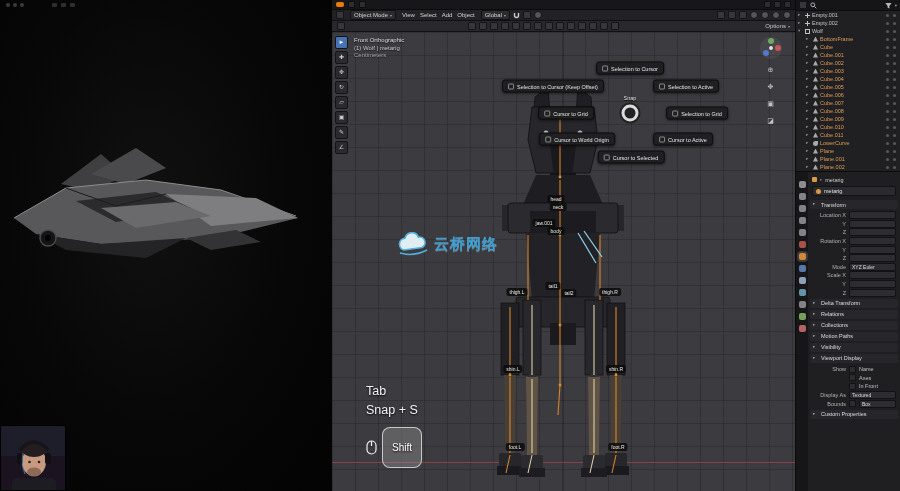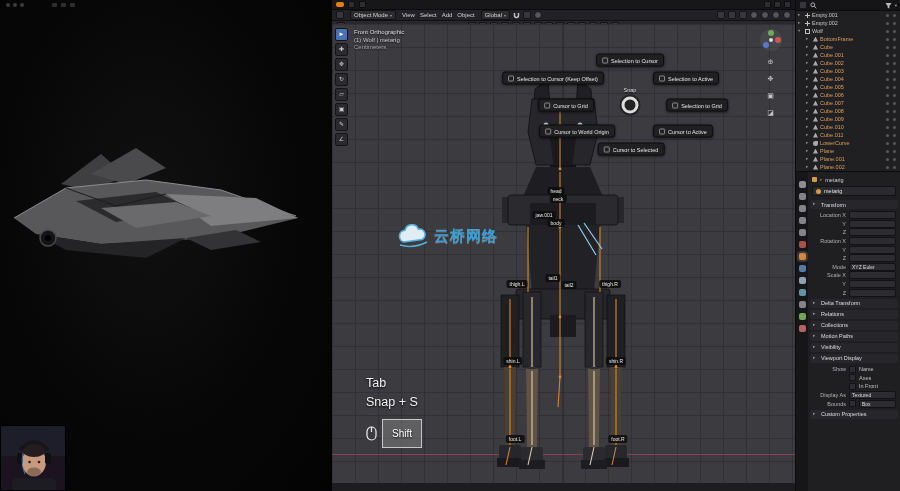--- a/index.html
+++ b/index.html
@@ -29,21 +29,21 @@
   .hgrp{display:flex;gap:3px;align-items:center}
   .icon-sq{width:6px;height:6px;background:#37373b;border:1px solid #141416;border-radius:1px;display:inline-block}
   .icon-dot{width:6px;height:6px;border-radius:50%;background:#55555a;border:1px solid #141416;display:inline-block}
   .h-right{margin-left:auto;display:flex;gap:3px;align-items:center}
   .vp-h2{position:absolute;left:0;top:21px;width:463px;height:11px;background:#29292d;border-bottom:1px solid #111;
          display:flex;align-items:center;gap:3px;font-size:6px;color:#bbb;padding:0 5px;box-sizing:border-box}
   .h2-cluster{display:flex;gap:3px;margin-left:120px}
   .options{margin-left:auto;display:flex;align-items:center;gap:2px;color:#c8c8c8}
   .options::after{content:"▾";font-size:4px;color:#9a9a9a}
   
-  .canvas{position:absolute;left:0;top:24px;width:463px;height:459px;overflow:hidden;background:#3b3b40;
+  .canvas{position:absolute;left:0;top:32px;width:463px;height:459px;overflow:hidden;background:#3b3b40;
           background-image:linear-gradient(rgba(0,0,0,.16) 1px,transparent 1px),
                            linear-gradient(90deg,rgba(0,0,0,.16) 1px,transparent 1px);
           background-size:23px 23px}
   .axis-x{position:absolute;left:0;top:430px;width:100%;height:1px;background:rgba(195,75,85,.55)}
   .axis-v{position:absolute;left:231px;top:0;width:1px;height:100%;background:rgba(0,0,0,.22)}
   .toolbar{position:absolute;left:3px;top:4px;display:flex;flex-direction:column;gap:2px;z-index:6}
   .tool{width:11px;height:11px;background:#2b2b2f;border:1px solid #141416;border-radius:2px;color:#c9c9c9;
         font-size:6px;line-height:11px;text-align:center}
   .tool.active{background:#4772b3;color:#fff}
   .vp-info{position:absolute;left:22px;top:5px;font-size:6px;line-height:7.5px;color:#dedede;
@@ -63,21 +63,21 @@
   .pie-center{position:absolute;left:298px;top:81px;transform:translate(-50%,-50%);width:11px;height:11px;
               border:3px solid #dcdcdc;border-radius:50%;background:#222;box-shadow:0 0 0 2px #222;z-index:9}
   .pie-title{position:absolute;left:298px;top:66px;transform:translate(-50%,-50%);font-size:5.5px;color:#e0e0e0;
              text-shadow:0 1px 1px #000;z-index:9}
   
   .ko{position:absolute;left:34px;top:352px;z-index:11;color:#f2f2f2;font-size:12.5px;
       text-shadow:0 1px 2px rgba(0,0,0,.9)}
   .ko-line{margin-bottom:5px}
   .ko-keyrow{margin-top:10px;display:flex;align-items:center;gap:5px}
   .key-box{display:inline-block;background:rgba(150,150,150,.4);border:1px solid rgba(255,255,255,.65);
-           border-radius:0;padding:8px 9px;font-size:10px;color:#fff}
+           border-radius:8px;padding:14px 9px;font-size:10px;color:#fff}
   
   .gizmo{position:absolute;left:428px;top:5px;width:22px;height:22px;border-radius:50%;
          background:rgba(255,255,255,.06);z-index:6}
   .gz{position:absolute;border-radius:50%}
   .vp-btns{position:absolute;left:433px;top:32px;display:flex;flex-direction:column;gap:6px;z-index:6}
   .vbtn{width:11px;height:11px;text-align:center;line-height:11px;font-size:7px;color:#c4c4c4}
   
   .outliner{position:absolute;left:463px;top:0;width:105px;height:171px;background:#202022;
             border-left:1px solid #0b0b0c;box-sizing:border-box;overflow:hidden}
   .out-head{height:10px;background:#151517;border-bottom:1px solid #0c0c0d;display:flex;align-items:center;

